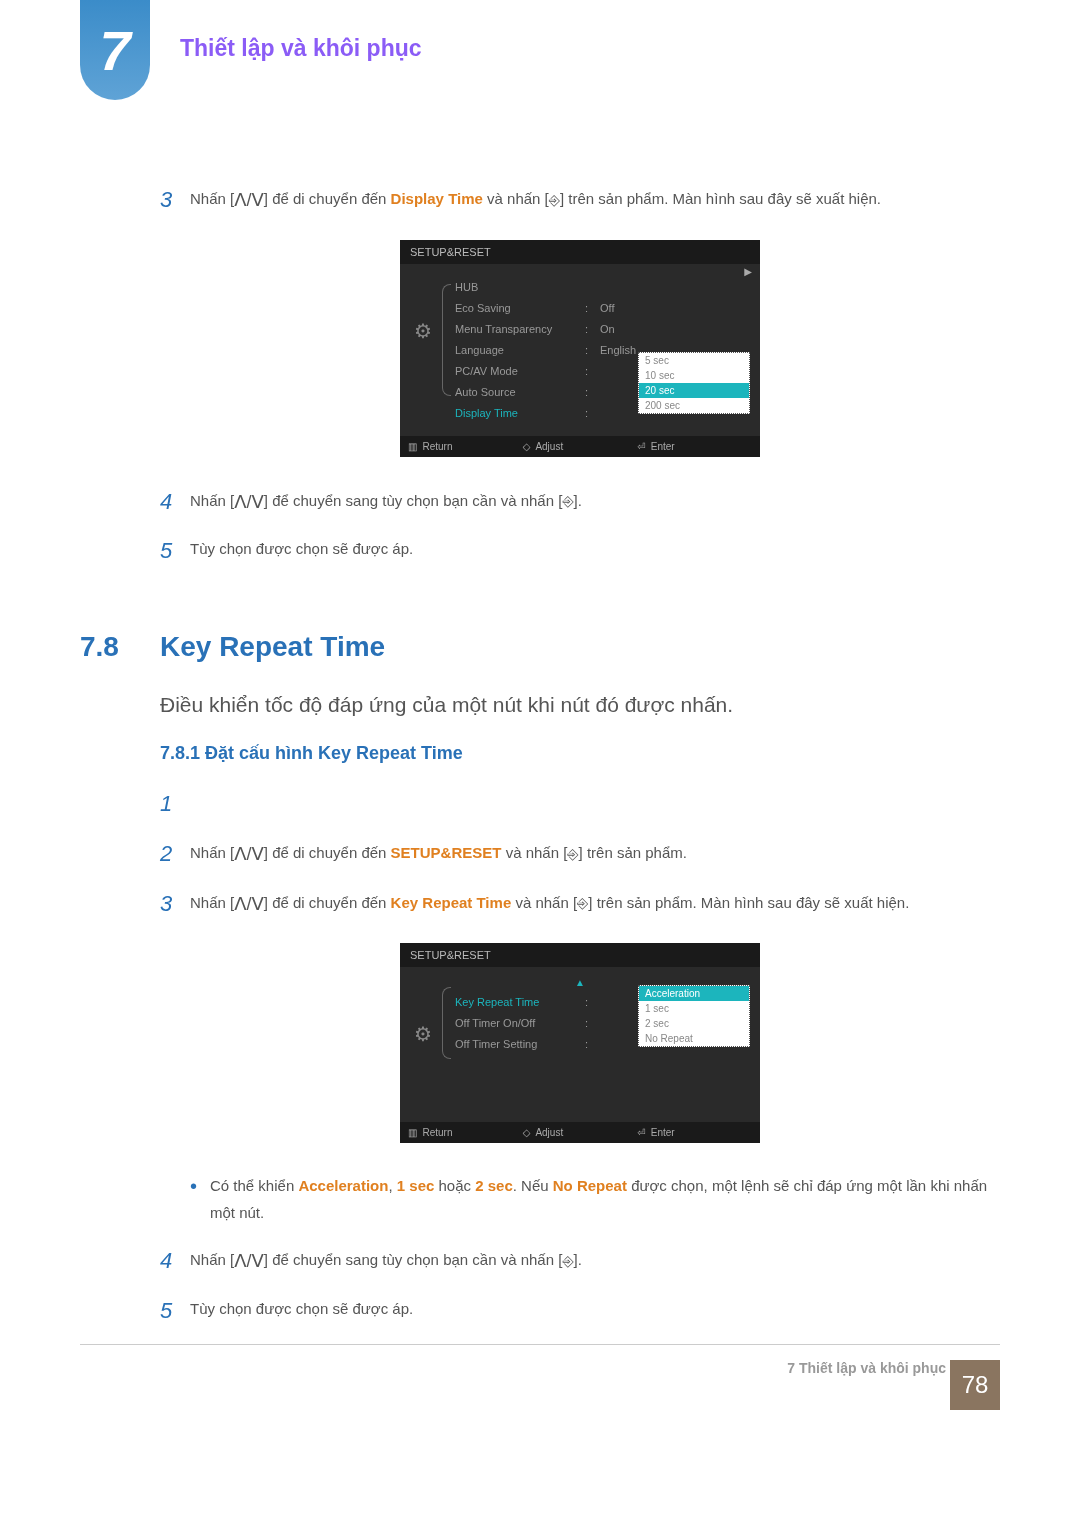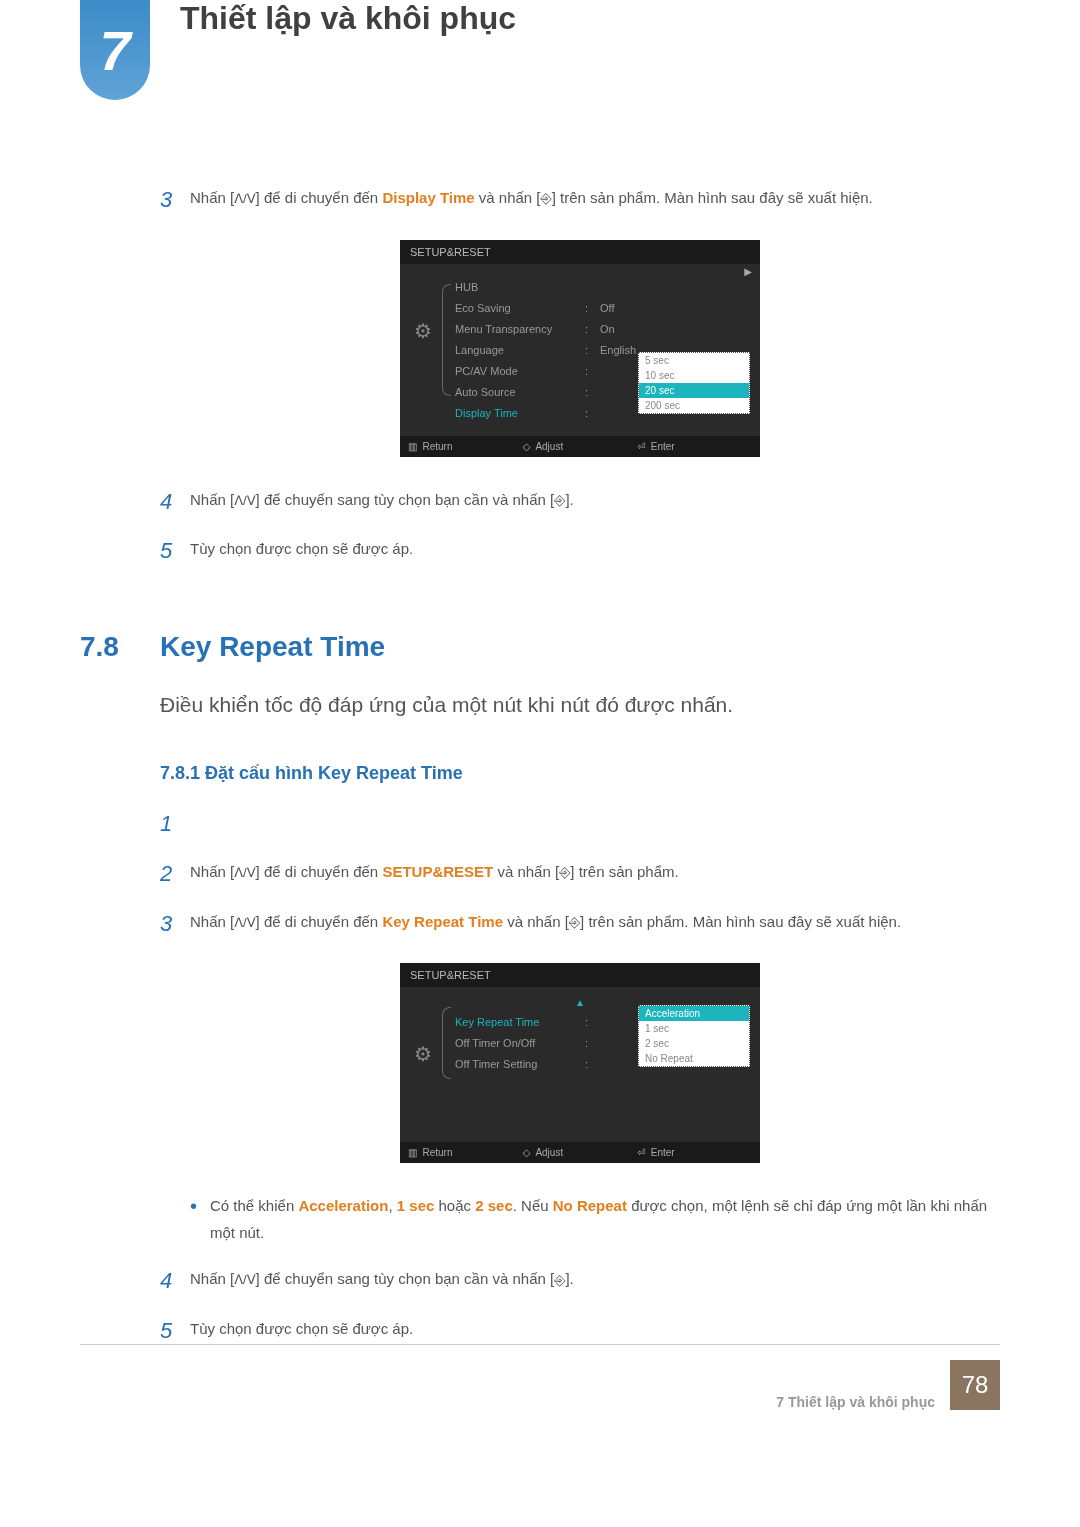--- a/index.html
+++ b/index.html
@@ -1,53 +1,53 @@
 <!DOCTYPE html>
 <html><head>
 <meta charset="utf-8">
 <style>
 body{margin:0;padding:0;font-family:Arial,sans-serif;background:#fff;color:#333;width:1080px}
 .page{padding:0 80px 40px 80px;position:relative;min-height:1400px}
 .header{display:flex;align-items:flex-start;margin-bottom:80px}
 .chapter-badge{width:70px;height:100px;background:linear-gradient(to bottom,#3b8cc9 0%,#5fa3d6 100%);border-bottom-left-radius:35px;border-bottom-right-radius:35px;display:flex;align-items:center;justify-content:center;margin-right:30px;margin-top:0}
 .chapter-num{font-size:56px;font-weight:bold;color:#fff;font-style:italic}
-.chapter-title{font-size:32px;font-weight:bold;color:#404040;}
+.chapter-title{font-size:23px;font-weight:bold;color:#8b5cf6;margin-top:35px}
 .content{padding-left:80px}
 .step{display:flex;margin-bottom:10px;line-height:1.8}
 .step-num{font-size:22px;font-style:italic;color:#2971b7;width:30px;flex-shrink:0}
 .step-text{font-size:15px;color:#555;padding-top:4px}
 .orange{color:#e08020;font-weight:bold}
-.icon-updown{display:inline-block;font-size:13px;vertical-align:middle}
+.icon-updown{display:inline-block;font-size:18px;vertical-align:middle}
 .icon-enter{display:inline-block;font-size:14px;vertical-align:middle}
 .icon-menu{display:inline-block;font-size:14px;vertical-align:middle}
 .section-row{display:flex;margin-top:60px;margin-bottom:25px}
 .section-num{font-size:28px;font-weight:bold;color:#2971b7;width:80px;margin-left:-80px}
 .section-title{font-size:28px;font-weight:bold;color:#2971b7}
-.subsection{font-size:18px;font-weight:bold;color:#2971b7;margin:42px 0 20px 0}
+.subsection{font-size:18px;font-weight:bold;color:#2971b7;margin:22px 0 20px 0}
 .desc{font-size:21px;color:#555;margin-bottom:20px;line-height:1.6}
 .bullet{display:flex;margin:15px 0 15px 30px;line-height:1.8}
 .bullet-dot{color:#2971b7;font-size:20px;width:20px;flex-shrink:0}
 .osd{width:360px;margin:20px auto 25px auto;background:#2a2a2a;font-size:11px;color:#ccc;position:relative}
 .osd-header{background:#1a1a1a;padding:6px 10px;font-size:11px;color:#bbb}
 .osd-body{padding:10px 0 15px 0;position:relative;min-height:130px}
 .osd-arrow-up{text-align:center;color:#1cb5bd;font-size:10px;height:12px}
 .osd-arrow-right{position:absolute;right:8px;top:2px;color:#aaa;font-size:10px}
 .osd-row{display:flex;padding:2px 10px 2px 55px;align-items:flex-end;height:17px}
 .osd-label{width:130px;color:#999}
 .osd-colon{width:15px;color:#999}
 .osd-value{color:#999}
 .osd-highlight .osd-label{color:#1cb5bd}
 .osd-gear{position:absolute;left:14px;top:55px;width:24px;height:24px;color:#888;font-size:20px}
 .osd-bracket{position:absolute;left:42px;top:20px;width:8px;height:110px;border-left:1px solid #666;border-top:1px solid #666;border-bottom:1px solid #666;border-top-left-radius:8px;border-bottom-left-radius:8px}
 .osd-dropdown{position:absolute;right:10px;background:#ffffff;border:1px dotted #555;width:110px}
 .osd-opt{padding:2px 6px;color:#888;font-size:10px}
 .osd-opt.sel{background:#1cb5bd;color:#fff}
 .osd-footer{background:#1a1a1a;display:flex;padding:5px 8px;font-size:10px;color:#aaa}
 .osd-footer-item{flex:1;display:flex;align-items:center;gap:5px}
-.footer{position:absolute;bottom:30px;right:80px;display:flex;align-items:flex-end;gap:15px}
+.footer{position:absolute;bottom:30px;right:80px;display:flex;align-items:flex-start;gap:4px}
 .footer-text{font-size:14px;font-weight:bold;color:#999}
 .footer-page{width:50px;height:50px;background:#8a7560;color:#fff;display:flex;align-items:center;justify-content:center;font-size:24px;font-weight:normal}
 .footer-line{position:absolute;bottom:95px;left:80px;right:80px;height:1px;background:#ccc}
 </style>
 </head>
 <body>
 
 <div class="page">
 <div class="header">
 <div class="chapter-badge">

